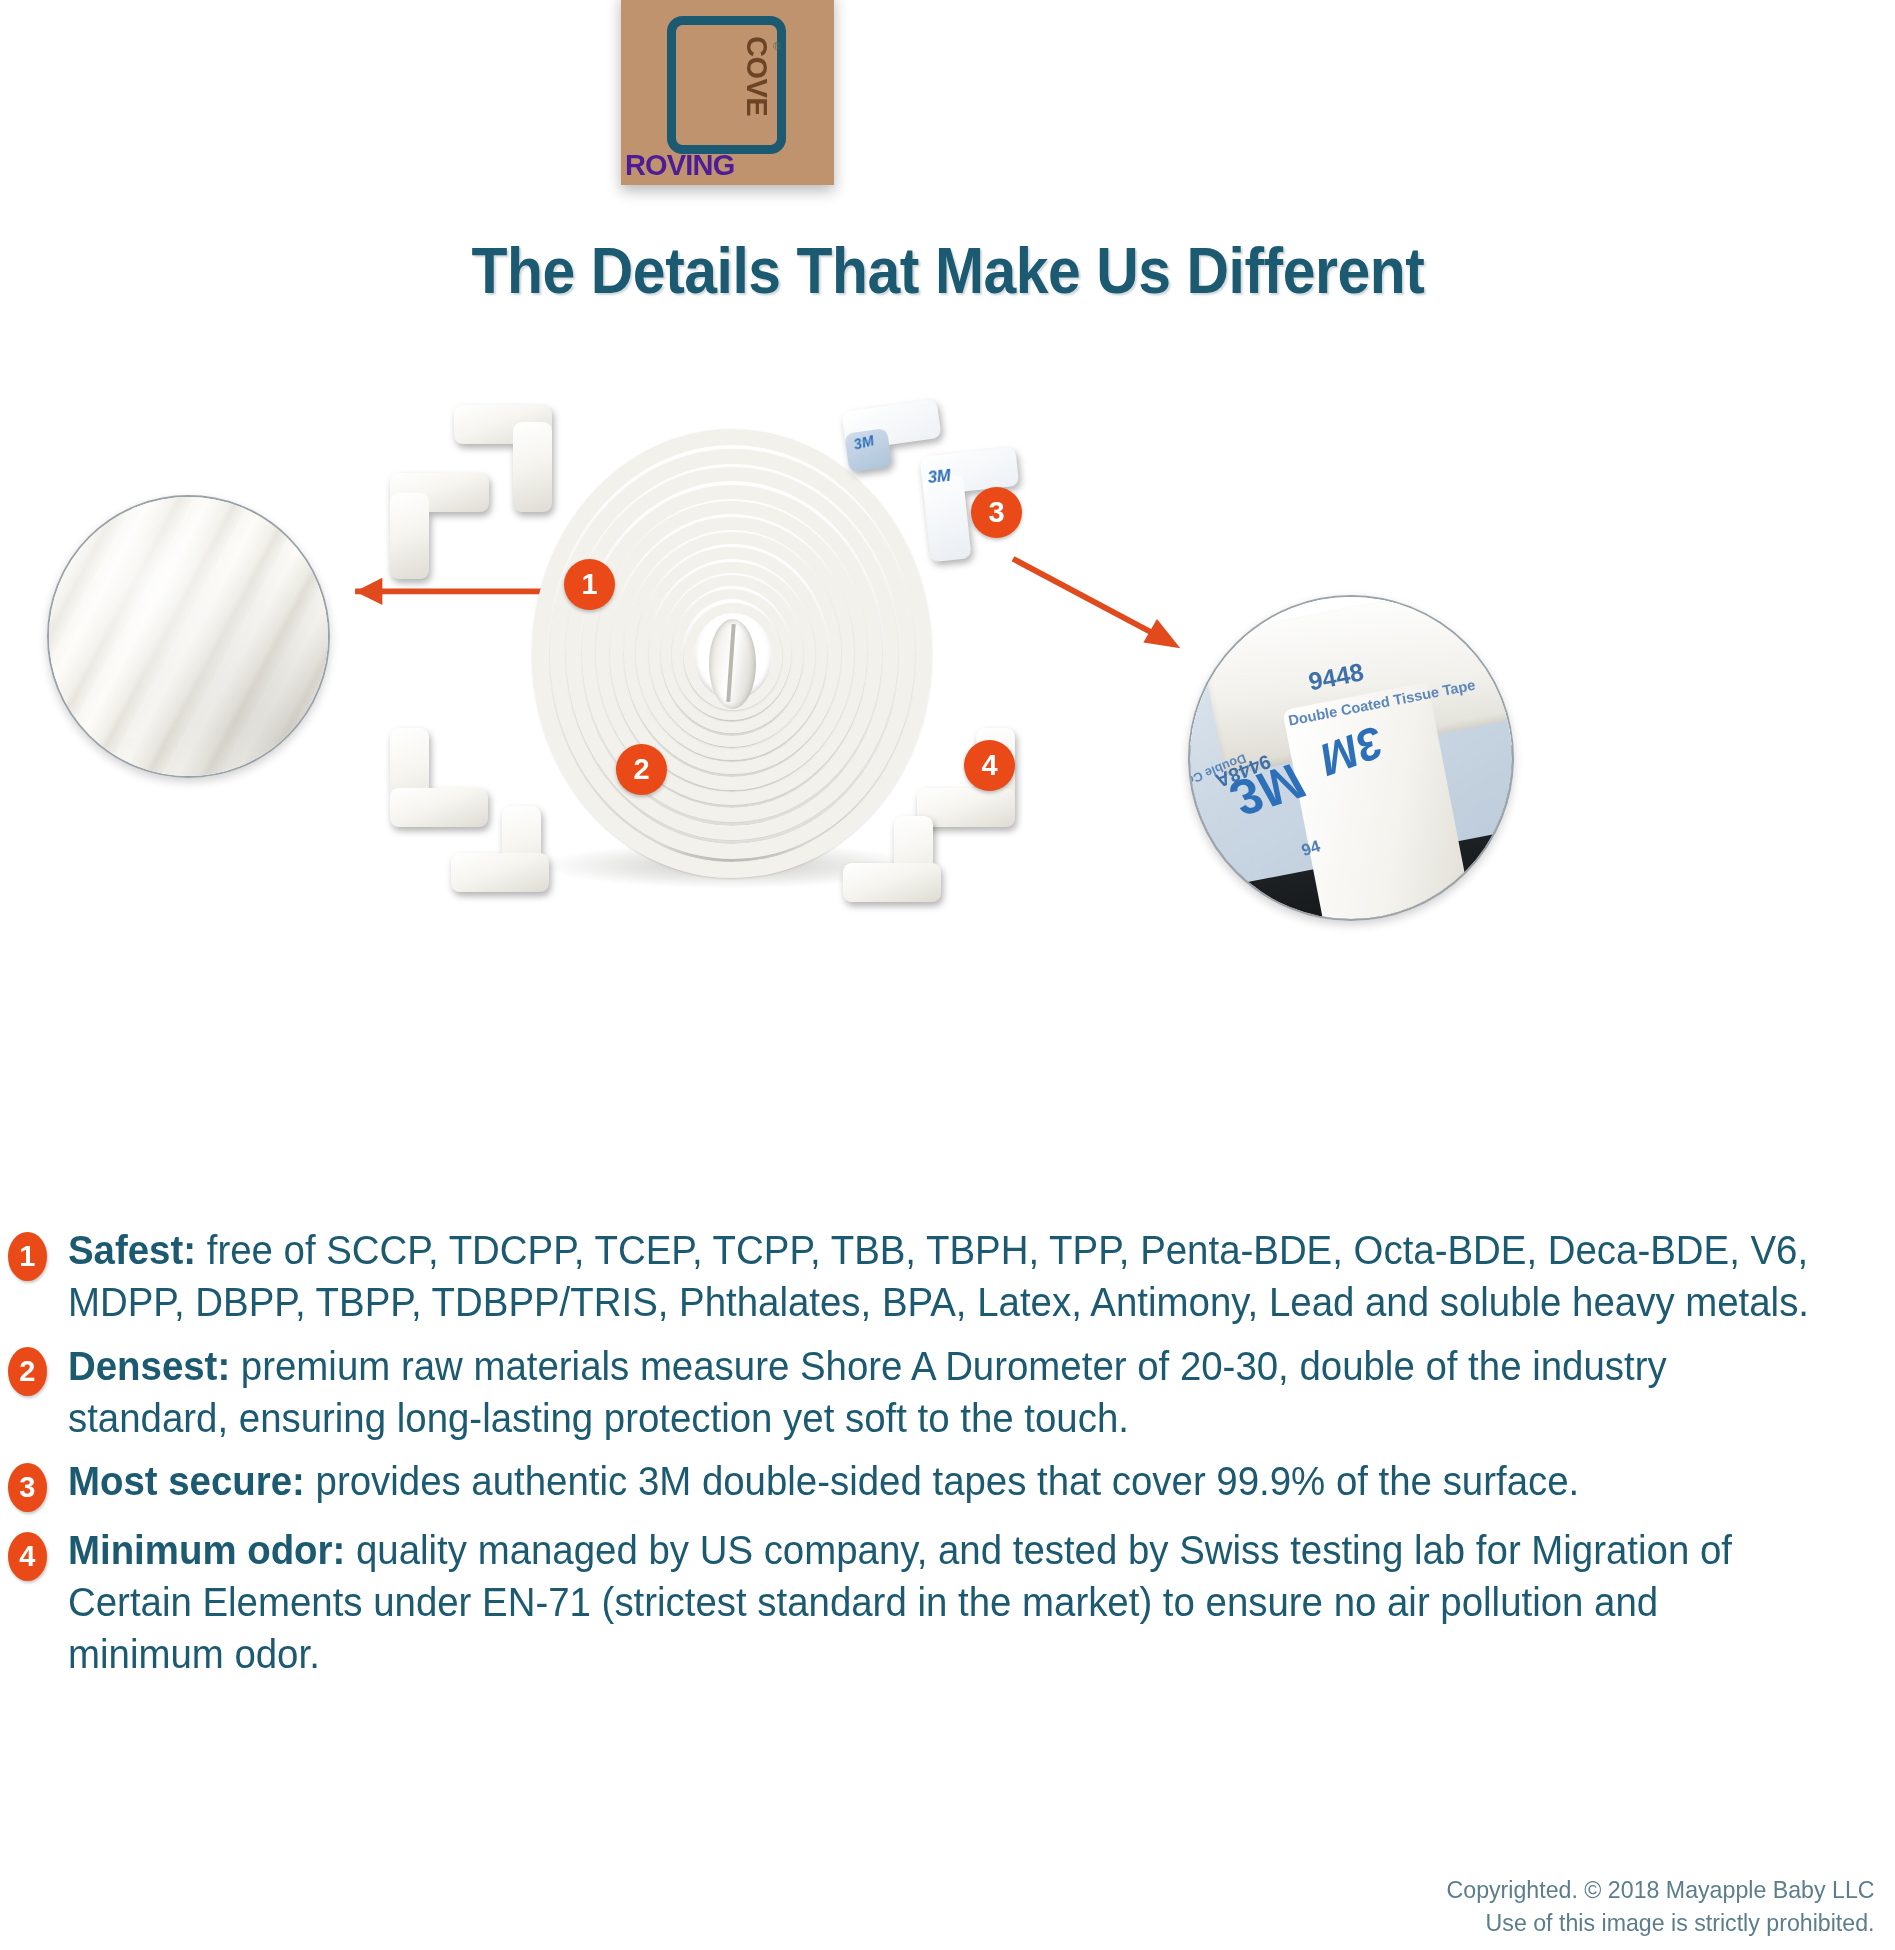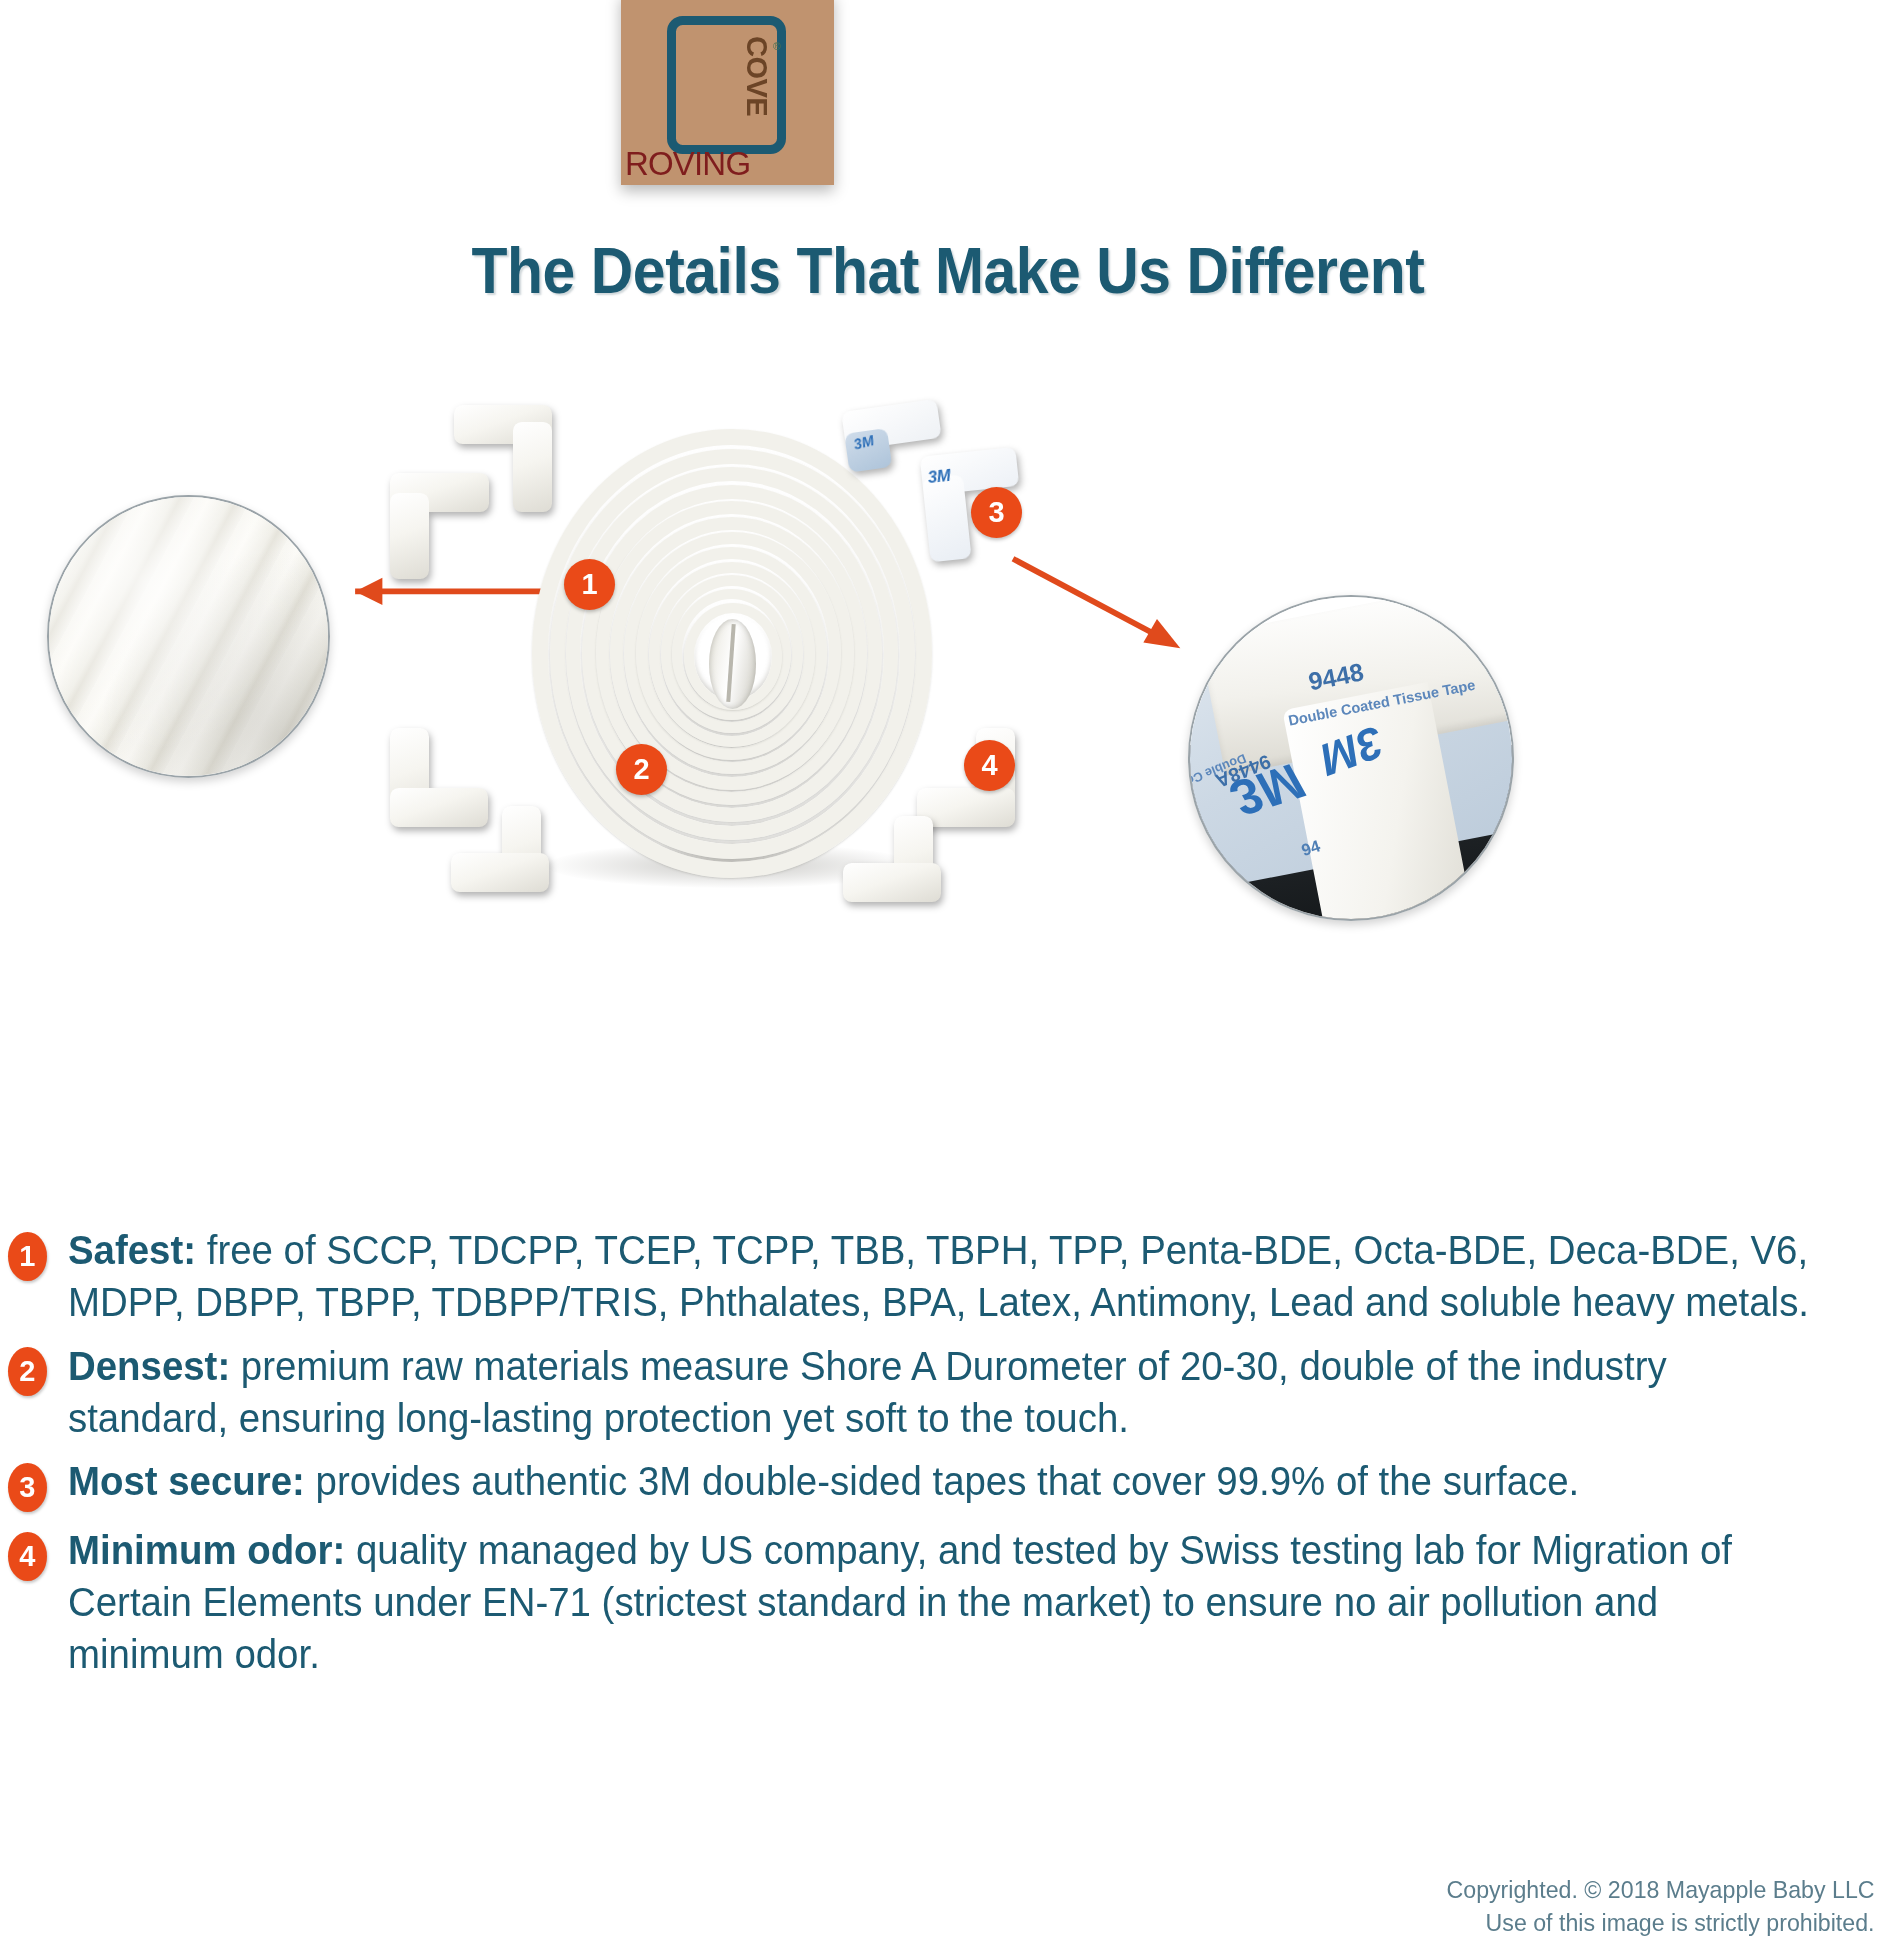--- a/index.html
+++ b/index.html
@@ -39,23 +39,23 @@
     font-weight: 700;
     color: #6b4426;
     letter-spacing: -0.5px;
     writing-mode: vertical-rl;
     font-family: "Liberation Sans", sans-serif;
     line-height: 1;
   }
   .logo-roving {
     position: absolute;
     left: 3.9px; bottom: 4.9px;
-    font-size: 33px;
-    font-weight: 400;
-    color: #7f1d1d;
+    font-size: 29px;
+    font-weight: 700;
+    color: #4c1d95;
     letter-spacing: -0.8px;
     line-height: 1;
   }
   .logo-reg {
     position: absolute;
     right: -3.9px; top: 15.6px;
     font-size: 10.7px;
     color: #4c6f53;
   }
 

